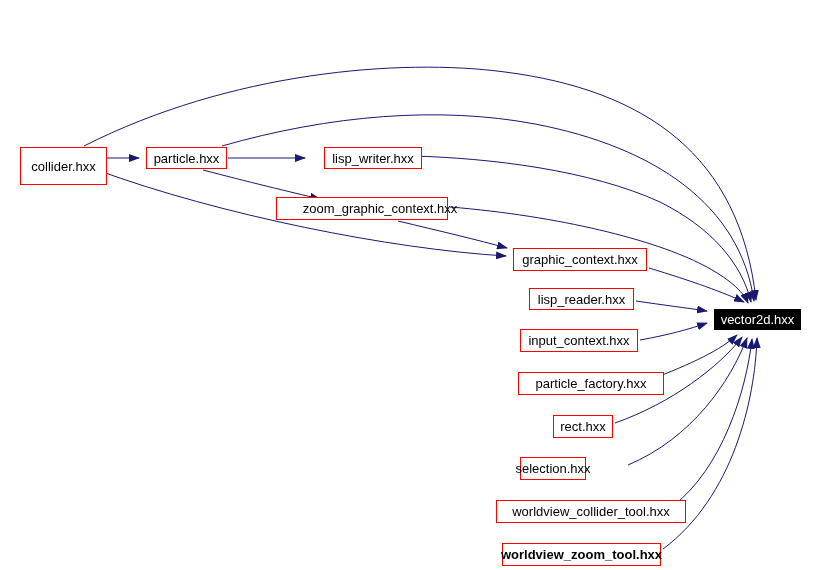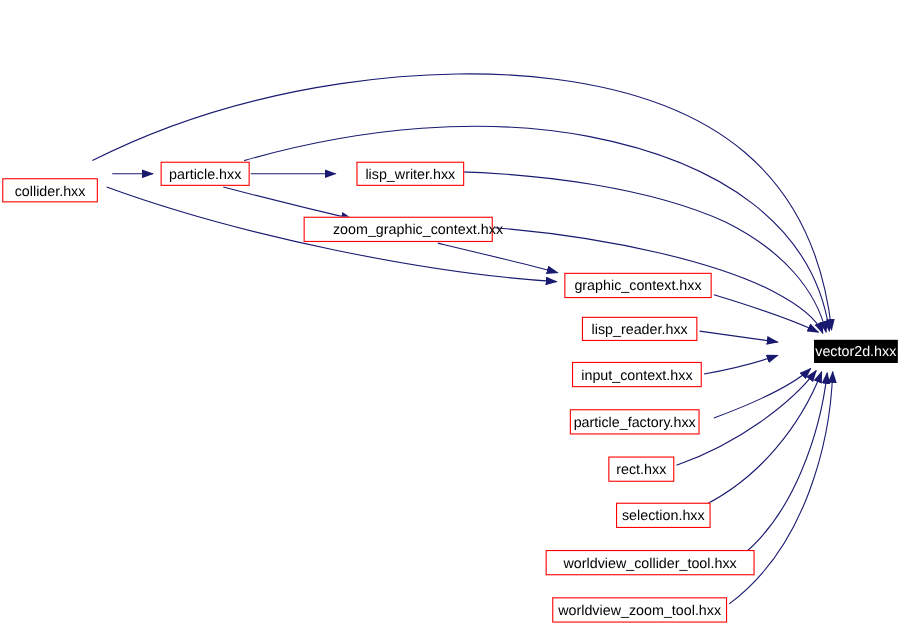--- a/index.html
+++ b/index.html
@@ -72,27 +72,27 @@
       <path d="M 649,268 C 692,281 725,293 744,302" class="edge" marker-end="url(#arrow)"></path>
       <path d="M 636,301 C 663,305 687,308 707,311" class="edge" marker-end="url(#arrow)"></path>
       <path d="M 640,340 C 668,335 690,329 707,323" class="edge" marker-end="url(#arrow)"></path>
       <path d="M 649,380 C 692,364 722,349 737,335" class="edge" marker-end="url(#arrow)"></path>
       <path d="M 615,423 C 672,403 720,366 742,337" class="edge" marker-end="url(#arrow)"></path>
       <path d="M 628,465 C 692,438 730,382 747,338" class="edge" marker-end="url(#arrow)"></path>
       <path d="M 673,506 C 722,468 746,392 752,339" class="edge" marker-end="url(#arrow)"></path>
       <path d="M 663,549 C 733,497 755,400 757,338" class="edge" marker-end="url(#arrow)"></path>
     </svg>
   <div id="nodes">
-      <div class="node" style="left: 2px; top: 147px; width: 87px; height: 22px; margin-top: 15px;">collider.hxx</div>
+      <div class="node" style="left: 20px; top: 147px; width: 87px; height: 38px;">collider.hxx</div>
       <div class="node" style="left: 146px; top: 147px; width: 81px; height: 22px;">particle.hxx</div>
       <div class="node" style="left: 312px; top: 147px; width: 98px; height: 22px; margin-left: 12px;">lisp_writer.hxx</div>
       <div class="node" style="left: 276px; top: 197px; width: 172px; height: 23px; padding-left: 36px;">zoom_graphic_context.hxx</div>
       <div class="node" style="left: 513px; top: 248px; width: 134px; height: 23px;">graphic_context.hxx</div>
       <div class="node" style="left: 529px; top: 288px; width: 105px; height: 22px;">lisp_reader.hxx</div>
       <div class="node" style="left: 520px; top: 329px; width: 118px; height: 23px;">input_context.hxx</div>
-      <div class="node" style="left: 518px; top: 372px; width: 118px; height: 23px;">particle_factory.hxx</div>
+      <div class="node" style="left: 518px; top: 372px; width: 146px; height: 23px;">particle_factory.hxx</div>
       <div class="node" style="left: 553px; top: 415px; width: 60px; height: 23px;">rect.hxx</div>
-      <div class="node" style="left: 560px; top: 457px; width: 86px; height: 23px;">selection.hxx</div>
+      <div class="node" style="left: 520px; top: 457px; width: 66px; height: 23px;">selection.hxx</div>
       <div class="node" style="left: 496px; top: 500px; width: 190px; height: 23px;">worldview_collider_tool.hxx</div>
-      <div class="node" style="left: 502px; top: 543px; width: 159px; height: 23px;">worldview_zoom_tool.hxx</div>
-      <div class="node main" style="left: 740px; top: 309px; width: 76px; height: 21px;">vector2d.hxx</div>
+      <div class="node" style="left: 502px; top: 543px; width: 159px; height: 23px; font-weight: bold;">worldview_zoom_tool.hxx</div>
+      <div class="node main" style="left: 714px; top: 309px; width: 87px; height: 21px;">vector2d.hxx</div>
     </div>
 </div>
 
 </body></html>

